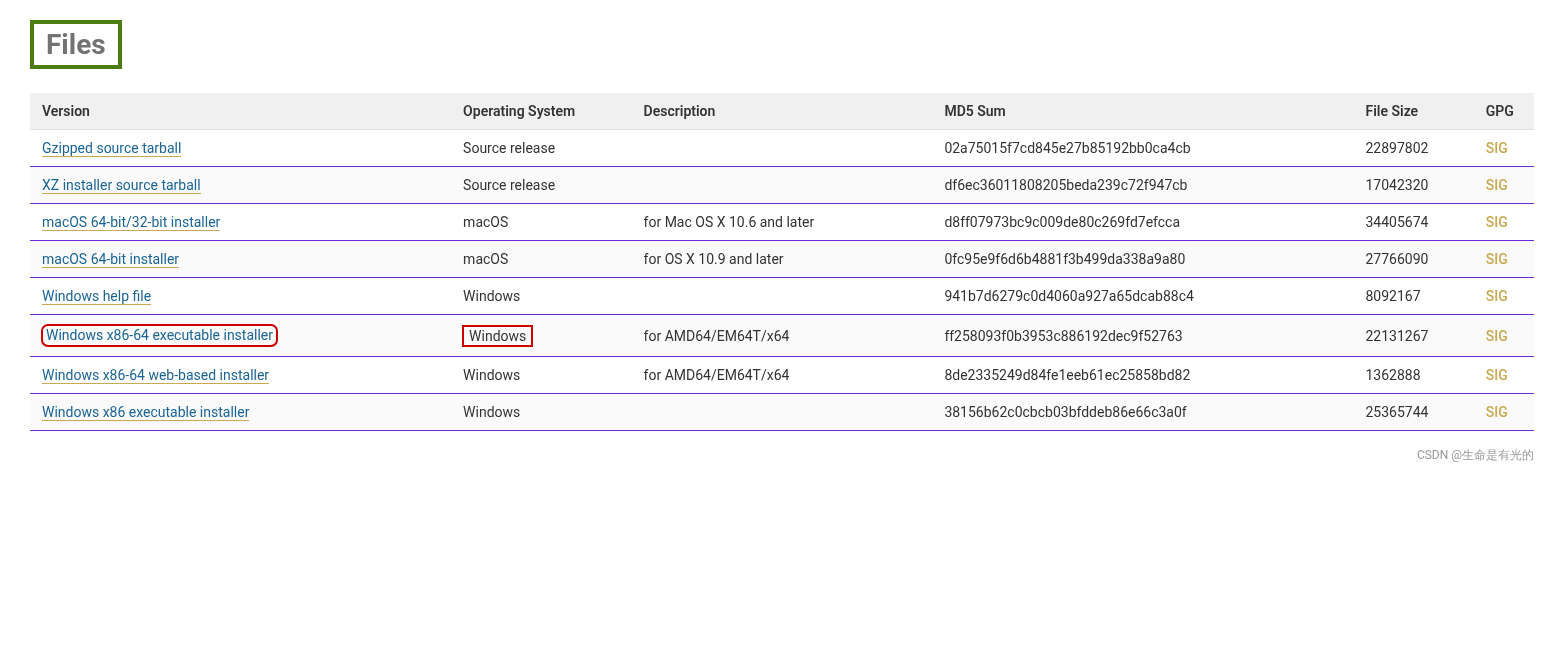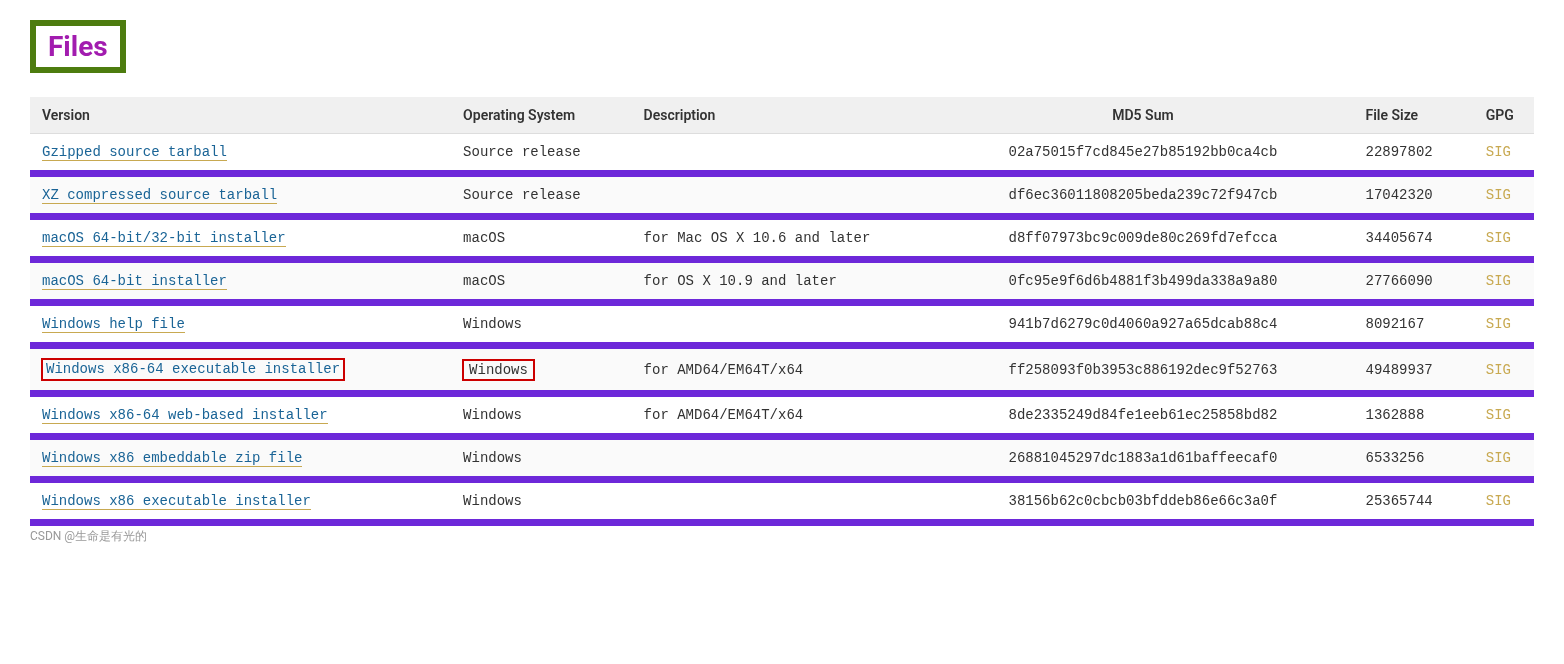--- a/index.html
+++ b/index.html
@@ -6,44 +6,43 @@
     body {
       font-family: -apple-system, BlinkMacSystemFont, "Segoe UI", Roboto, sans-serif;
       font-size: 14px;
       background: #fff;
       color: #333;
       padding: 20px 30px 40px 30px;
     }
     .page-title {
       font-size: 28px;
       font-weight: bold;
-      border: 6px solid #4d7c0f;
+      border: 4px solid #4d7c0f;
       display: inline-block;
       padding: 4px 12px;
       margin-bottom: 24px;
-      color: #a21caf;
+      color: #737373;
     }
     table {
       width: 100%;
       border-collapse: collapse;
     }
     thead tr {
       background: #f0f0f0;
     }
     thead th {
       text-align: left;
       padding: 10px 12px;
       font-weight: 600;
       font-size: 14px;
       color: #333;
       border-bottom: 1px solid #ddd;
     }
     tbody tr {
-      border-bottom: 7px solid #6d28d9;
-      font-family: Liberation Mono, monospace;
+      border-bottom: 1px solid #6d28d9;
     }
     tbody tr:nth-child(even) {
       background: #fafafa;
     }
     tbody tr:nth-child(odd) {
       background: #fff;
     }
     tbody td {
       padding: 10px 12px;
       font-size: 14px;
@@ -66,31 +65,31 @@
     }
     .highlighted-row .link-cell,
     .highlighted-row .os-cell {
       position: relative;
     }
     .highlight-box {
       outline: 2px solid #cc0000;
       outline-offset: -1px;
     }
     .footer-note {
-      text-align: left;
+      text-align: right;
       font-size: 12px;
       color: #999;
-      margin-top: 2px;
+      margin-top: 16px;
     }
 
     
     .col-version { width: 28%; }
     .col-os { width: 12%; }
     .col-desc { width: 20%; }
-    .col-md5 { width: 28%; text-align: center; }
+    .col-md5 { width: 28%; }
     .col-size { width: 8%; }
     .col-gpg { width: 4%; }
   </style>
 </head>
 <body>
 
 
 
 <h1 class="page-title">Files</h1>
 
@@ -108,21 +107,21 @@
   <tbody id="table-body">
   <tr>
         <td class="link-cell col-version"><a href="#">Gzipped source tarball</a></td>
         <td class="os-cell col-os">Source release</td>
         <td class="col-desc"></td>
         <td class="col-md5">02a75015f7cd845e27b85192bb0ca4cb</td>
         <td class="col-size">22897802</td>
         <td class="col-gpg"><a href="#" class="sig-link">SIG</a></td>
       </tr>
       <tr>
-        <td class="link-cell col-version"><a href="#">XZ compressed source tarball</a></td>
+        <td class="link-cell col-version"><a href="#">XZ installer source tarball</a></td>
         <td class="os-cell col-os">Source release</td>
         <td class="col-desc"></td>
         <td class="col-md5">df6ec36011808205beda239c72f947cb</td>
         <td class="col-size">17042320</td>
         <td class="col-gpg"><a href="#" class="sig-link">SIG</a></td>
       </tr>
       <tr>
         <td class="link-cell col-version"><a href="#">macOS 64-bit/32-bit installer</a></td>
         <td class="os-cell col-os">macOS</td>
         <td class="col-desc">for Mac OS X 10.6 and later</td>
@@ -140,41 +139,33 @@
       </tr>
       <tr>
         <td class="link-cell col-version"><a href="#">Windows help file</a></td>
         <td class="os-cell col-os">Windows</td>
         <td class="col-desc"></td>
         <td class="col-md5">941b7d6279c0d4060a927a65dcab88c4</td>
         <td class="col-size">8092167</td>
         <td class="col-gpg"><a href="#" class="sig-link">SIG</a></td>
       </tr>
       <tr class="highlighted-row">
-        <td class="link-cell col-version"><a href="#" class="highlight-box" style="display: inline-block; padding: 2px 4px;">Windows x86-64 executable installer</a></td>
+        <td class="link-cell col-version"><a href="#" class="highlight-box" style="display: inline-block; padding: 2px 4px; border-radius: 6px;">Windows x86-64 executable installer</a></td>
         <td class="os-cell col-os"><span class="highlight-box" style="display: inline-block; padding: 2px 6px;">Windows</span></td>
         <td class="col-desc">for AMD64/EM64T/x64</td>
         <td class="col-md5">ff258093f0b3953c886192dec9f52763</td>
-        <td class="col-size">49489937</td>
+        <td class="col-size">22131267</td>
         <td class="col-gpg"><a href="#" class="sig-link">SIG</a></td>
       </tr>
       <tr>
         <td class="link-cell col-version"><a href="#">Windows x86-64 web-based installer</a></td>
         <td class="os-cell col-os">Windows</td>
         <td class="col-desc">for AMD64/EM64T/x64</td>
         <td class="col-md5">8de2335249d84fe1eeb61ec25858bd82</td>
         <td class="col-size">1362888</td>
-        <td class="col-gpg"><a href="#" class="sig-link">SIG</a></td>
-      </tr>
-      <tr>
-        <td class="link-cell col-version"><a href="#">Windows x86 embeddable zip file</a></td>
-        <td class="os-cell col-os">Windows</td>
-        <td class="col-desc"></td>
-        <td class="col-md5">26881045297dc1883a1d61baffeecaf0</td>
-        <td class="col-size">6533256</td>
         <td class="col-gpg"><a href="#" class="sig-link">SIG</a></td>
       </tr>
       <tr>
         <td class="link-cell col-version"><a href="#">Windows x86 executable installer</a></td>
         <td class="os-cell col-os">Windows</td>
         <td class="col-desc"></td>
         <td class="col-md5">38156b62c0cbcb03bfddeb86e66c3a0f</td>
         <td class="col-size">25365744</td>
         <td class="col-gpg"><a href="#" class="sig-link">SIG</a></td>
       </tr>

